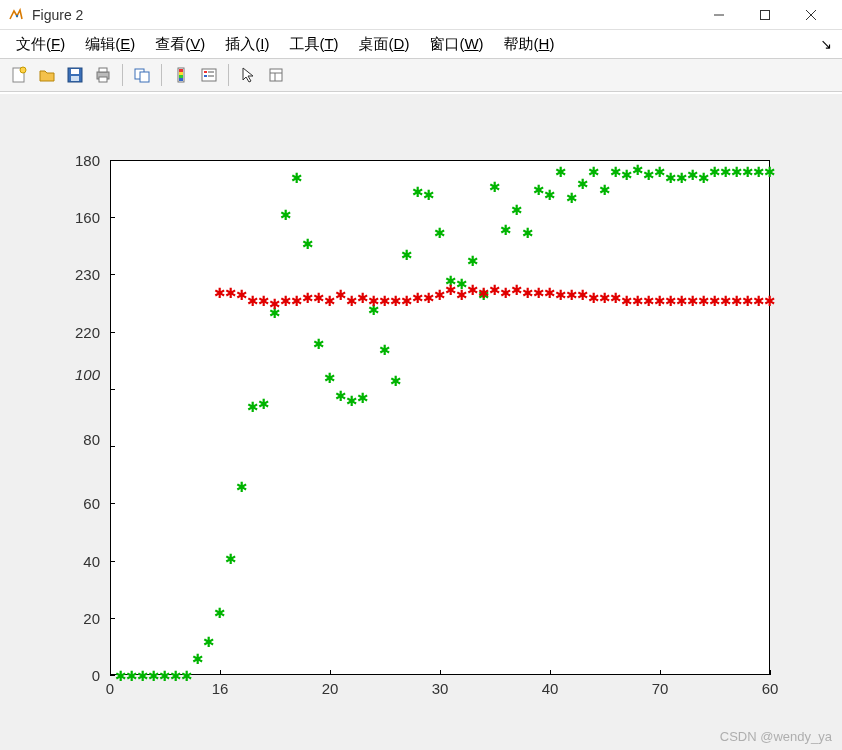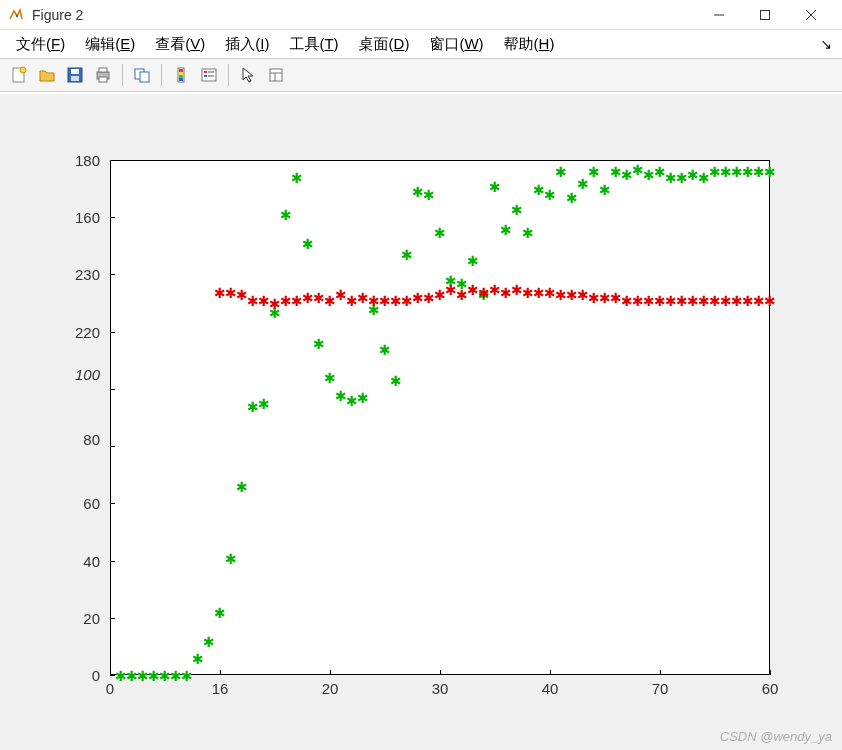--- a/index.html
+++ b/index.html
@@ -111,21 +111,20 @@
     pointer-events: none;
     line-height: 1;
   }
   .green { color: #00b400; }
   .red { color: #e00000; }
   .watermark {
     position: absolute;
     right: 10px; bottom: 6px;
     color: rgba(120,120,120,0.55);
     font-size: 13px;
-    font-style: italic;
   }
   u.mnemonic { text-decoration: underline; }
 </style>
 </head>
 <body>
 
 <div class="titlebar">
   <span class="app-icon">
     <svg viewBox="0 0 16 16" width="16" height="16">
       <path d="M2 12 L6 4 L9 9 L12 3 L14 12" fill="none" stroke="#d97a00" stroke-width="1.6"></path>

